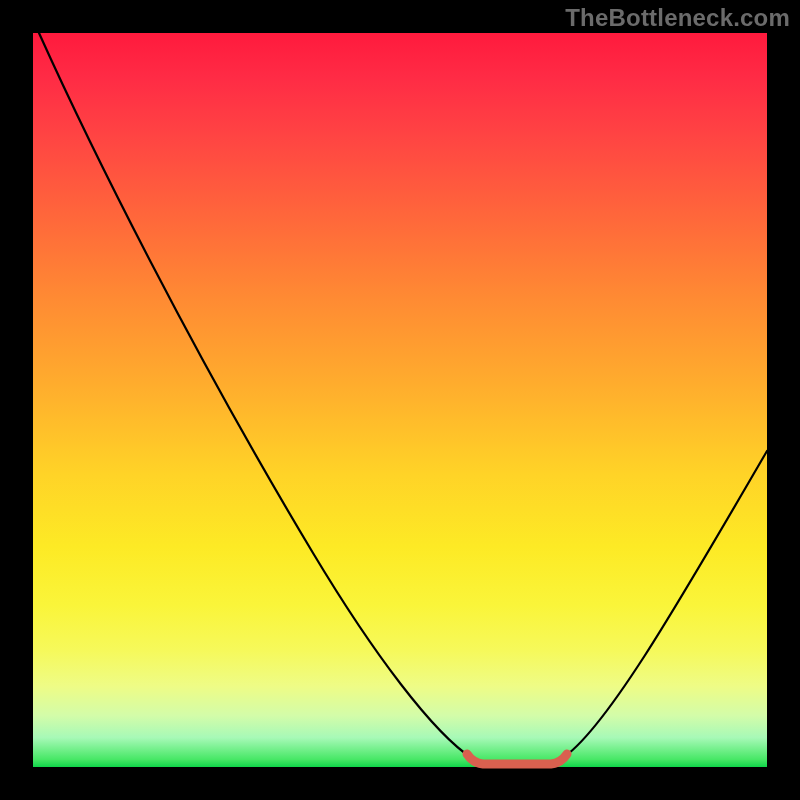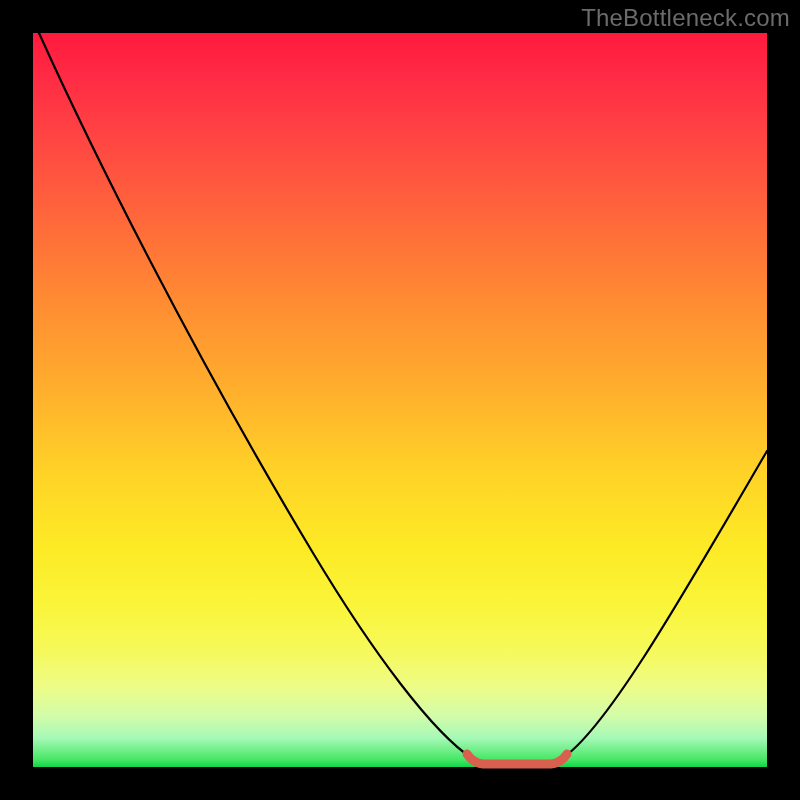--- a/index.html
+++ b/index.html
@@ -16,21 +16,21 @@
     width: 800px;
     height: 800px;
     background: #000;
   }
   .watermark {
     position: absolute;
     top: 4px;
     right: 10px;
     color: #6b6b6b;
     font-size: 24px;
-    font-weight: 400;
+    font-weight: 700;
     letter-spacing: 0.2px;
     user-select: none;
   }
   .plot {
     position: absolute;
     left: 33px;
     top: 33px;
     width: 734px;
     height: 734px;
     background: linear-gradient(

